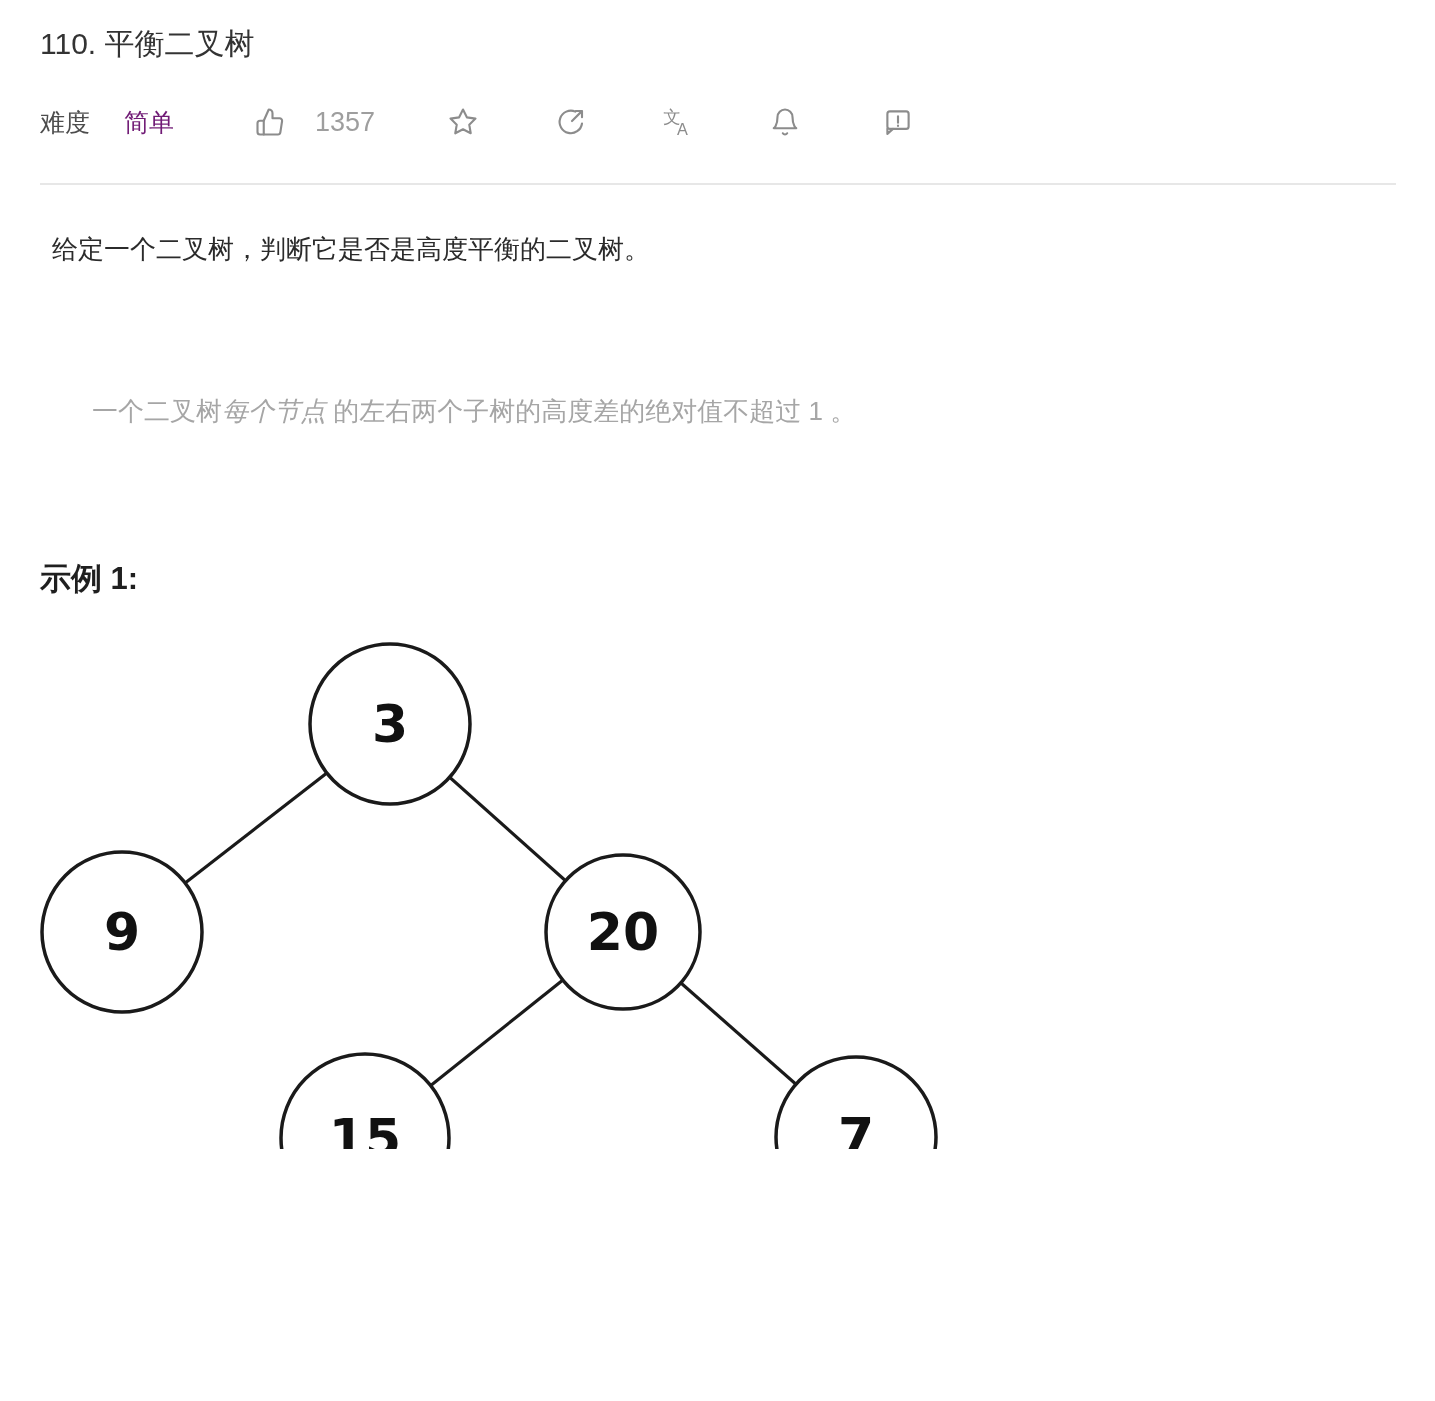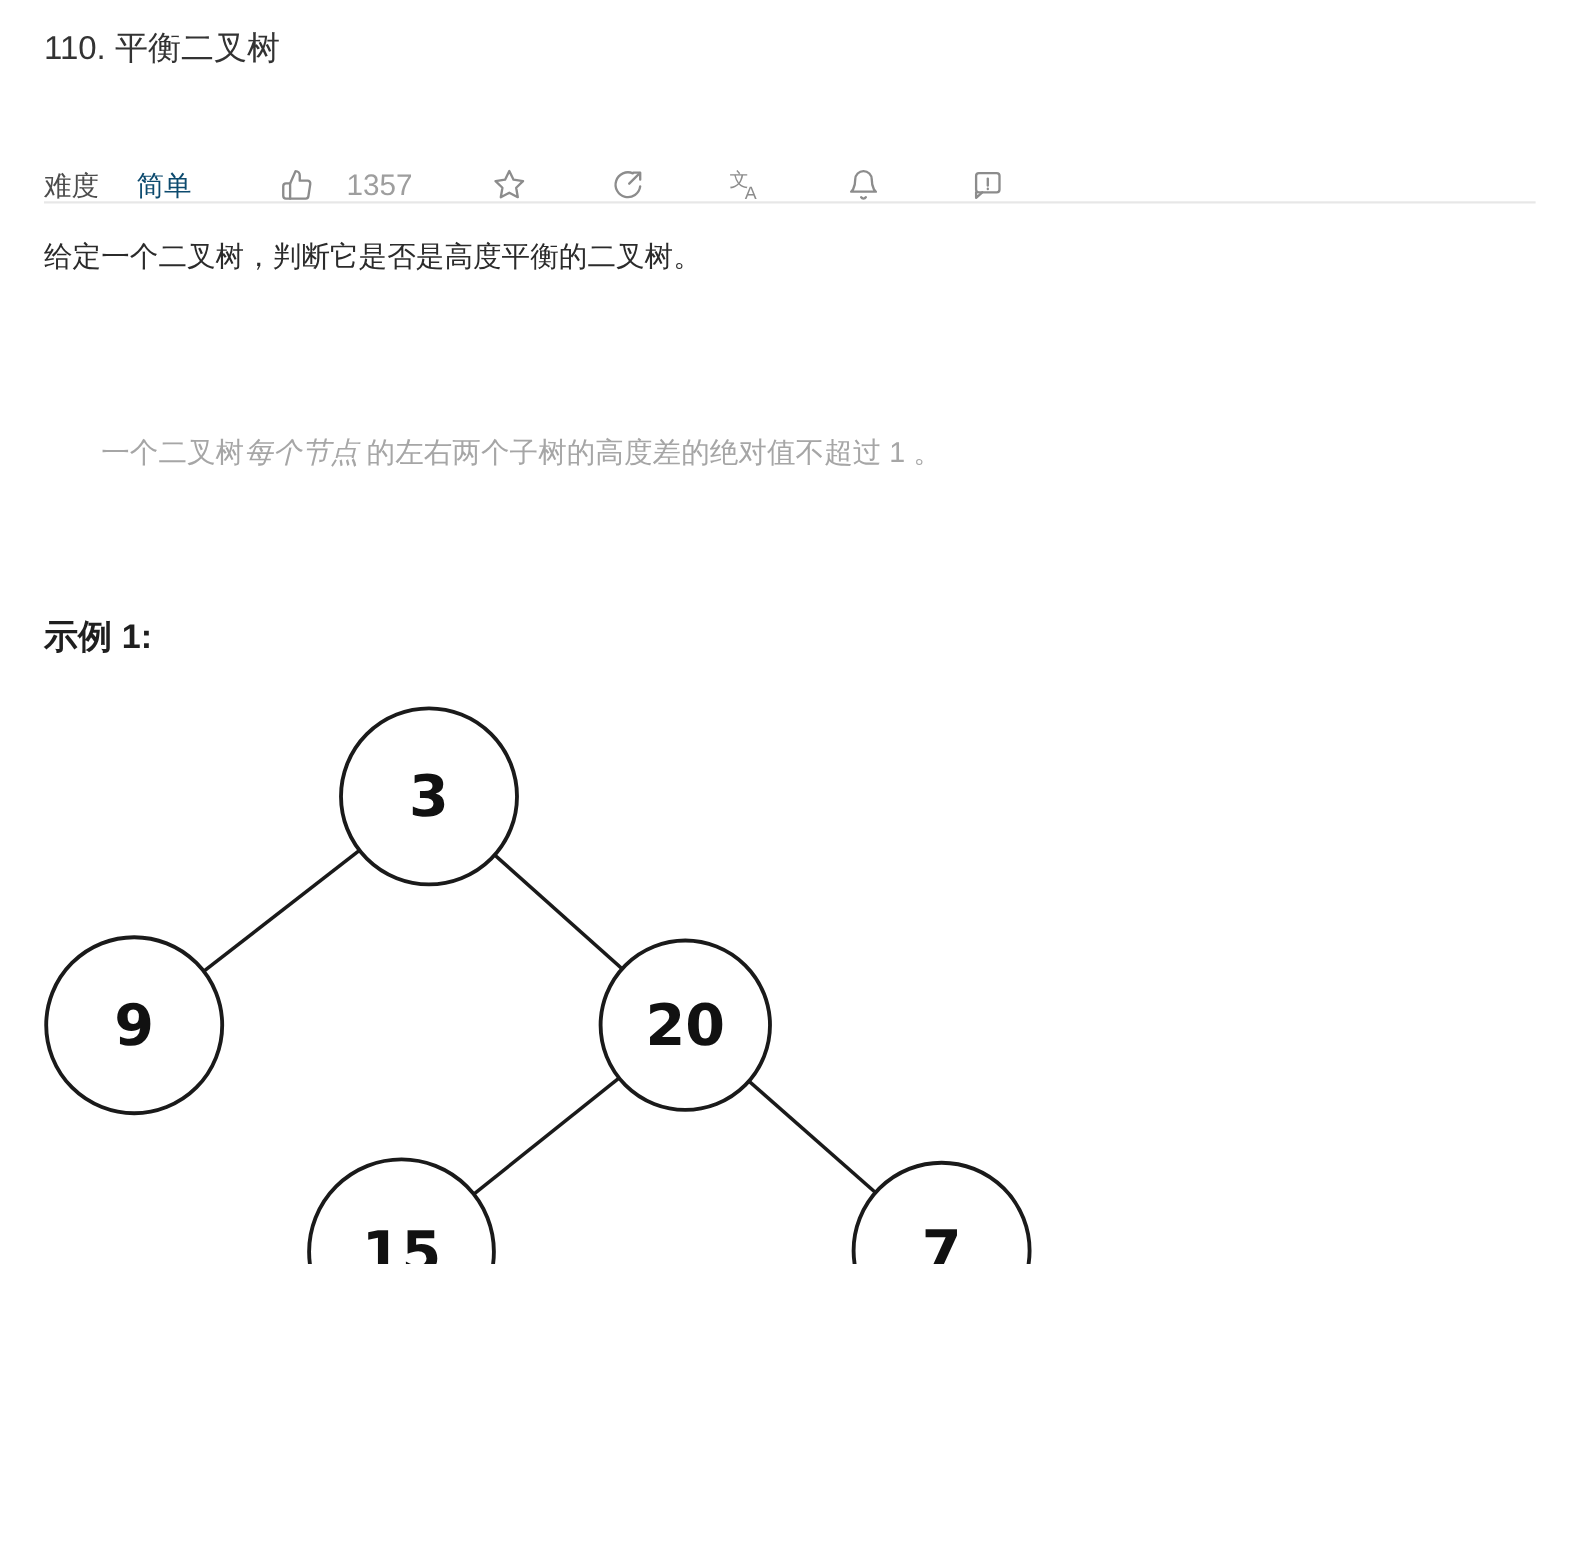--- a/index.html
+++ b/index.html
@@ -1,40 +1,40 @@
 <!DOCTYPE html>
 <html><head>
 <meta charset="utf-8">
 <style>
   html,body{margin:0;padding:0;background:#fff;}
   .page{position:relative;width:1435px;height:1149px;background:#fff;overflow:hidden;
         font-family:"Liberation Sans","DejaVu Sans",sans-serif;color:#262626;}
 
   .title{position:absolute;left:40px;top:24px;margin:0;font-size:30px;font-weight:500;color:#333;}
 
-  .meta-row{position:absolute;left:40px;top:100px;display:flex;align-items:center;height:44px;margin-top:46px;}
+  .meta-row{position:absolute;left:40px;top:100px;display:flex;align-items:center;height:44px;}
   .diff-label{font-size:25px;color:#4d4d4d;}
-  .diff-value{font-size:25px;color:#0c4a6e;margin-left:34px;}
+  .diff-value{font-size:25px;color:#701a75;margin-left:34px;}
   .icon-btn{display:inline-flex;align-items:center;justify-content:center;width:32px;height:32px;
             background:none;border:none;padding:0;cursor:pointer;}
   .icon-btn svg{width:30px;height:30px;stroke:#8c8c8c;fill:none;stroke-width:1.7;
                 stroke-linecap:round;stroke-linejoin:round;}
   .like-btn{margin-left:80px;}
   .like-count{margin-left:29px;font-size:27px;color:#9e9e9e;}
   .star-btn{margin-left:72px;}
   .share-btn{margin-left:76px;}
   .translate-btn{margin-left:74px;}
   .translate-btn svg text{fill:#8c8c8c;stroke:none;font-family:"Liberation Sans",sans-serif;}
   .bell-btn{margin-left:76px;}
   .feedback-btn{margin-left:81px;}
 
   .divider{position:absolute;left:40px;top:183px;width:1356px;height:2px;background:#e7e7e7;}
 
   .para{position:absolute;left:40px;margin:0;font-size:26px;color:#2b2b2b;}
-  .p1{top:216px;}
+  .p1{top:232px;margin-left:12px;}
   .p2{top:309px;}
 
   .quote{position:absolute;left:92px;top:394px;margin:0;font-size:26px;color:#a6a6a6;}
   .quote em{font-style:italic;margin-top:32px;}
 
   .example-heading{position:absolute;left:40px;top:558px;margin:0;font-size:31px;font-weight:700;color:#1f1f1f;}
 
   .tree-svg{position:absolute;left:0;top:630px;}
   .tree-svg line{stroke:#1a1a1a;stroke-width:3.2;}
   .tree-svg circle{fill:#fff;stroke:#1a1a1a;stroke-width:3.5;}

